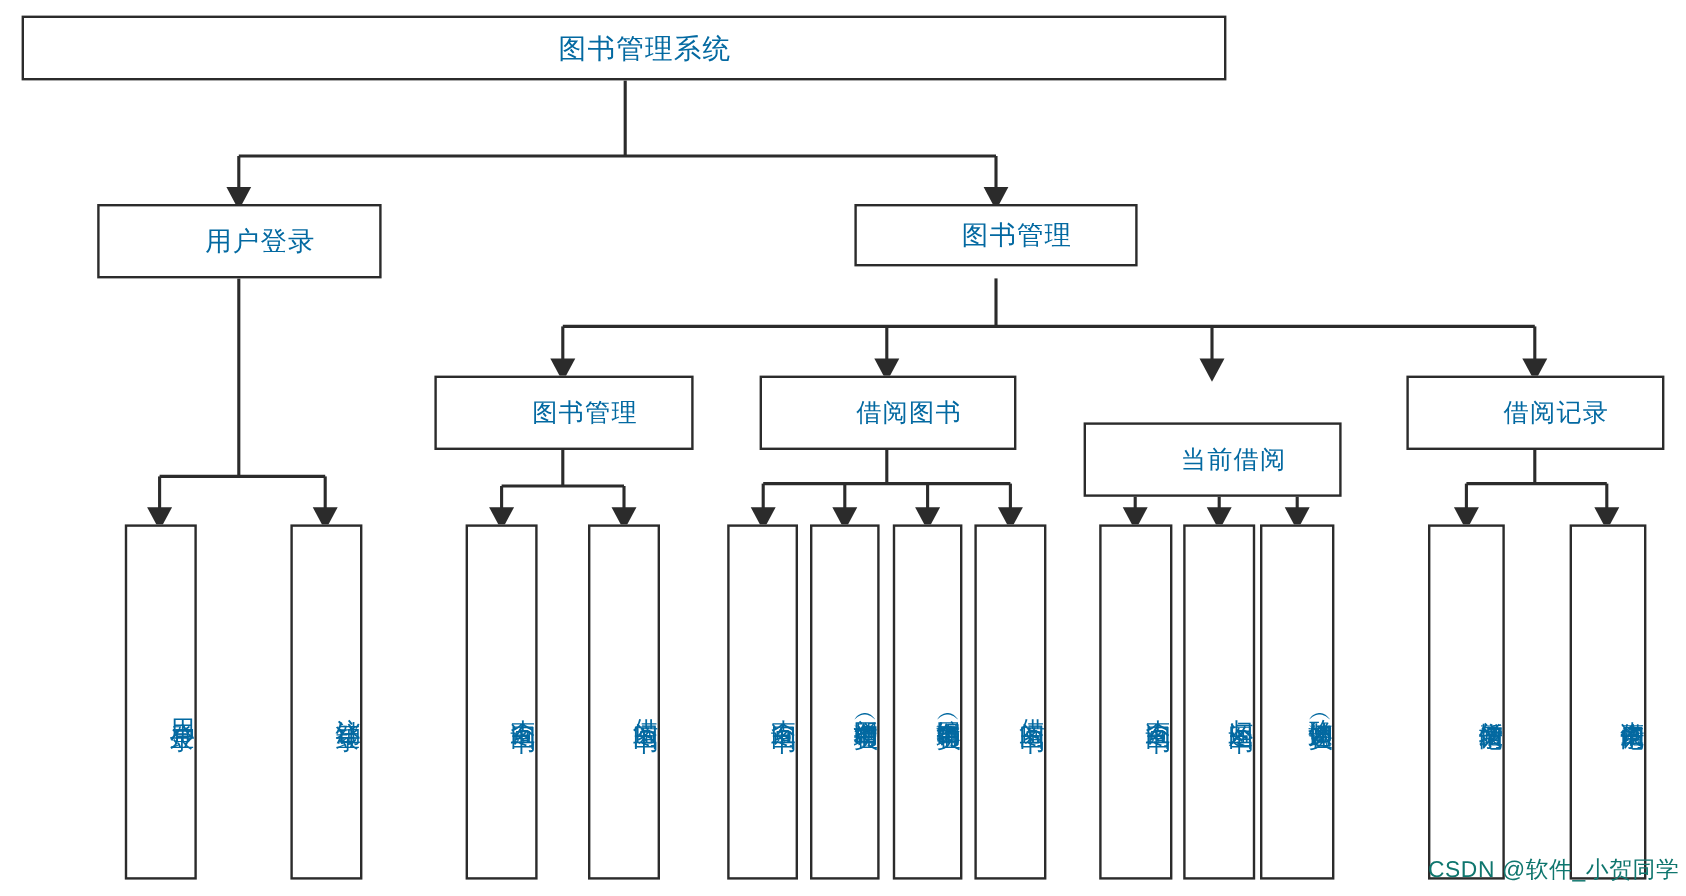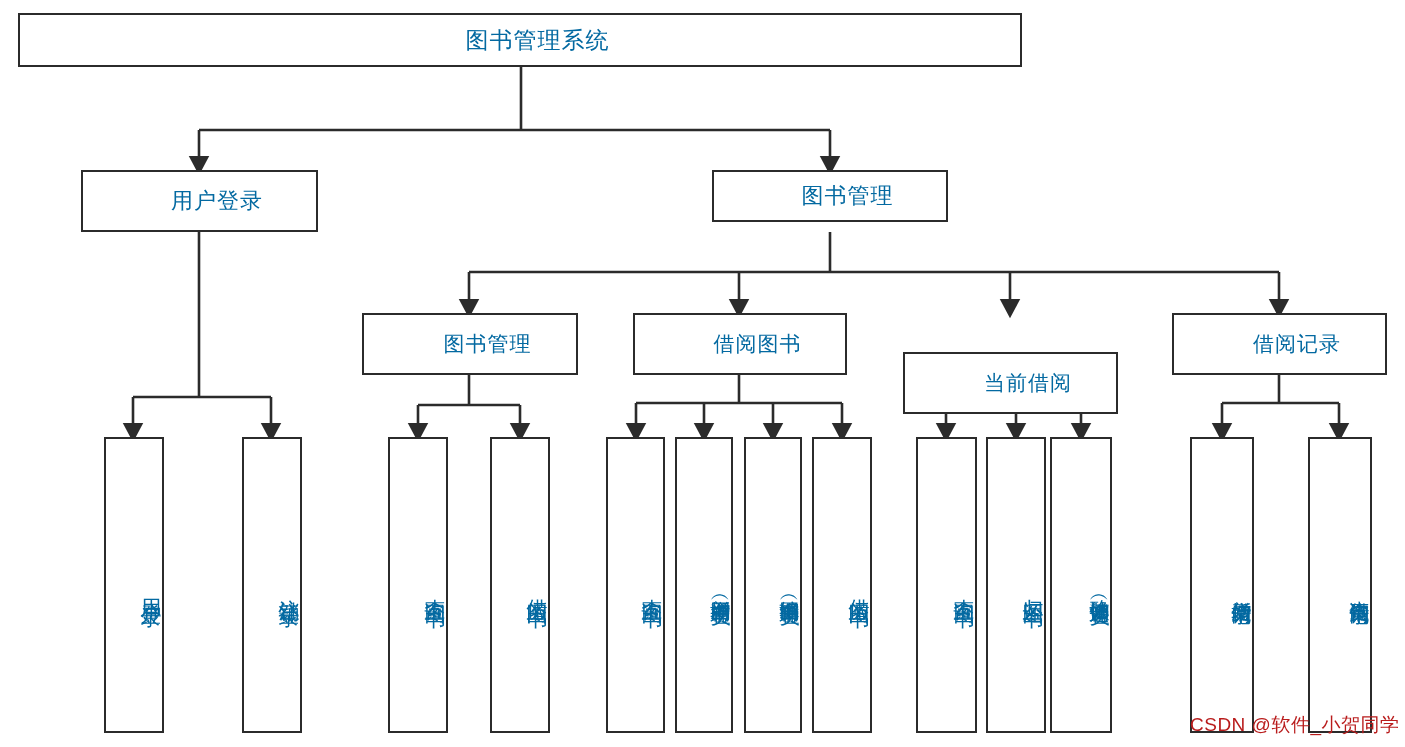--- a/index.html
+++ b/index.html
@@ -61,21 +61,21 @@
     align-items: flex-start;
     justify-content: center;
   }
   .node.leaf.tall-text {
     font-size: 20px;
     letter-spacing: 1px;
   }
   .watermark {
     position: absolute;
     font-size: 19px;
-    color: #b91c1c;
+    color: #0f766e;
     letter-spacing: 0.5px;
     white-space: nowrap;
   }
 </style>
 </head>
 <body>
 
 <div id="canvas">
 
   <svg id="connectors" viewBox="0 0 1405 747" xmlns="http://www.w3.org/2000/svg">

